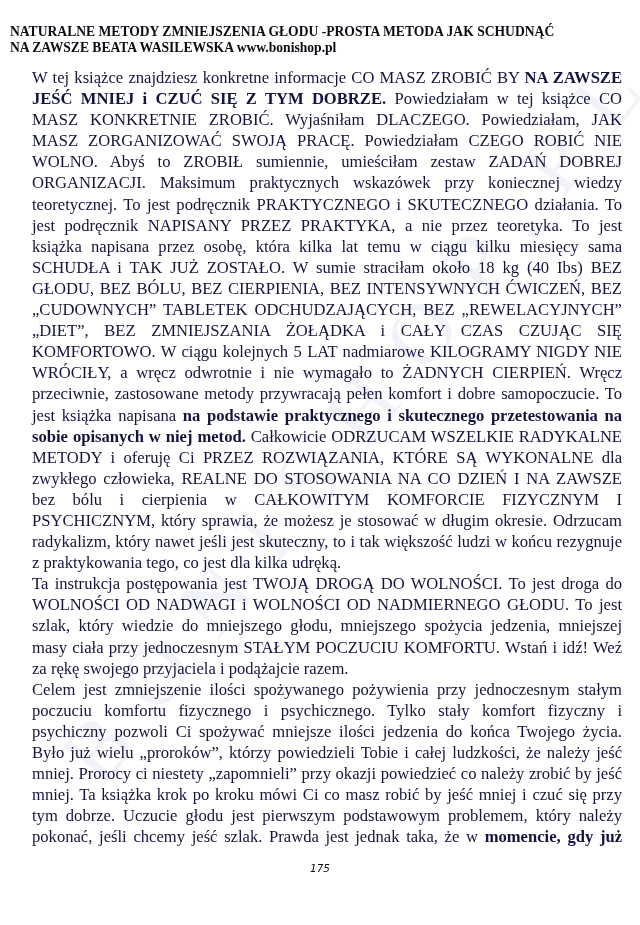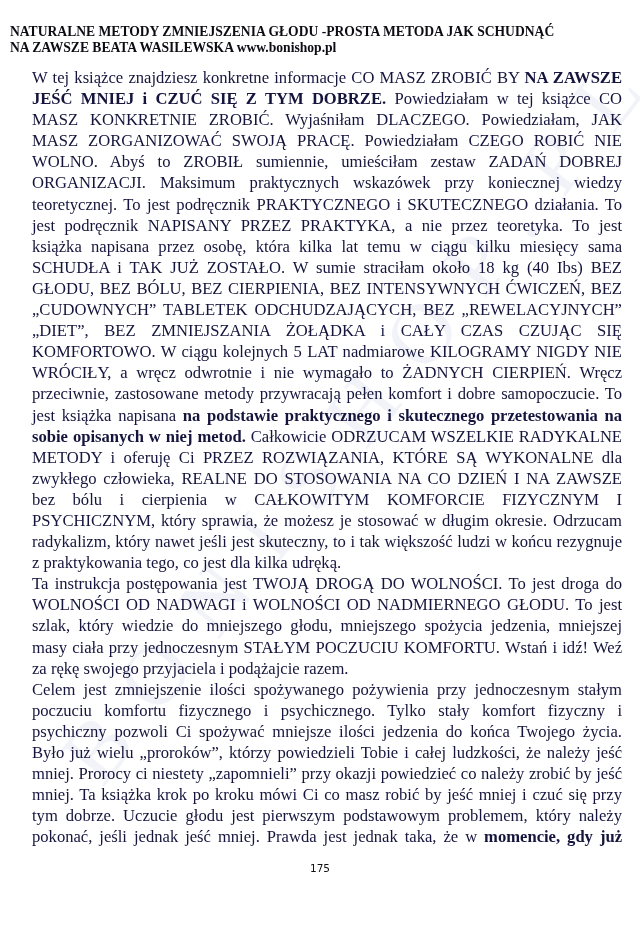--- a/index.html
+++ b/index.html
@@ -23,21 +23,21 @@
     display: block; white-space: nowrap;
     text-align: justify; text-align-last: justify;
     height: 21.1px; overflow: visible;
   }
   .ln.end { text-align-last: left; }
   .ln b { font-weight: bold; }
   .pagenum {
     position: absolute; left: 0; width: 640px; top: 862px;
     text-align: center;
     font-family: "DejaVu Sans", "Liberation Sans", sans-serif;
-    font-size: 10.5px; color: #111;
+    font-size: 10.5px; color: #111; font-style: italic;
   }
   .watermark {
     position: absolute; left: 40px; top: 410px;
     font-family: "Liberation Serif", "DejaVu Serif", serif;
     font-size: 86px; letter-spacing: 34px;
     color: rgba(120, 140, 200, 0.10);
     transform: rotate(-52deg); transform-origin: 0 0;
     white-space: nowrap; pointer-events: none;
     translate: 0 330px;
   }
@@ -83,17 +83,17 @@
       <div class="ln"><span>szlak, który wiedzie do mniejszego głodu, mniejszego spożycia jedzenia, mniejszej</span></div>
       <div class="ln"><span>masy ciała przy jednoczesnym STAŁYM POCZUCIU KOMFORTU. Wstań i idź! Weź</span></div>
       <div class="ln end"><span>za rękę swojego przyjaciela i podążajcie razem.</span></div>
       <div class="ln"><span>Celem jest zmniejszenie ilości spożywanego pożywienia przy jednoczesnym stałym</span></div>
       <div class="ln"><span>poczuciu komfortu fizycznego i psychicznego. Tylko stały komfort fizyczny i</span></div>
       <div class="ln"><span>psychiczny pozwoli Ci spożywać mniejsze ilości jedzenia do końca Twojego życia.</span></div>
       <div class="ln"><span>Było już wielu „proroków”, którzy powiedzieli Tobie i całej ludzkości, że należy jeść</span></div>
       <div class="ln"><span>mniej. Prorocy ci niestety „zapomnieli” przy okazji powiedzieć co należy zrobić by jeść</span></div>
       <div class="ln"><span>mniej. Ta książka krok po kroku mówi Ci co masz robić by jeść mniej i czuć się przy</span></div>
       <div class="ln"><span>tym dobrze. Uczucie głodu jest pierwszym podstawowym problemem, który należy</span></div>
-      <div class="ln"><span>pokonać, jeśli jednak jeść mniej. Prawda jest jednak taka, że w </span><b>momencie, gdy już</b></div>
+      <div class="ln"><span>pokonać, jeśli chcemy jeść szlak. Prawda jest jednak taka, że w </span><b>momencie, gdy już</b></div>
     </div>
 
   <div class="pagenum">175</div>
 </div>
 
 </body></html>

